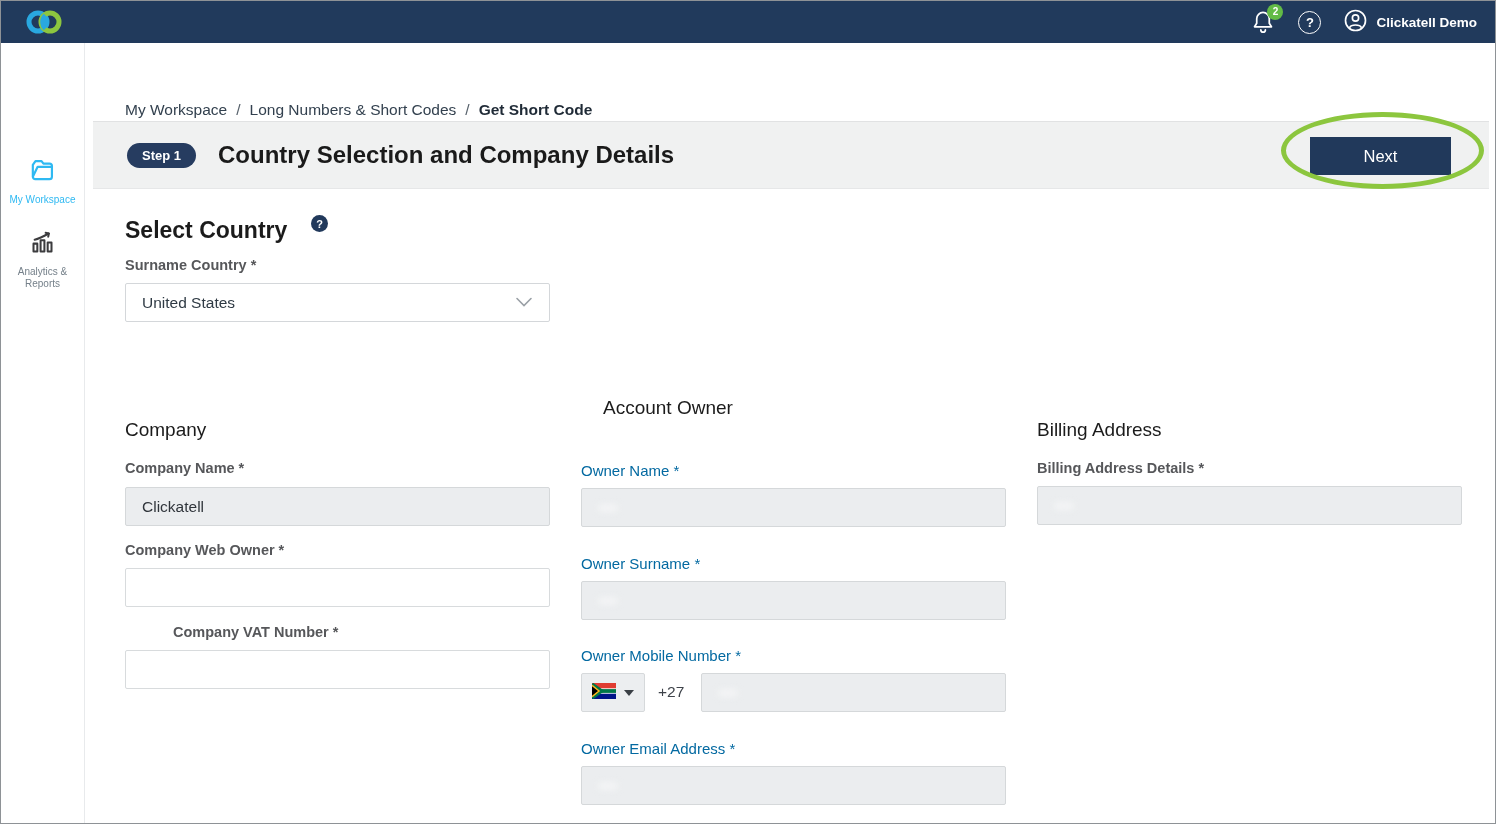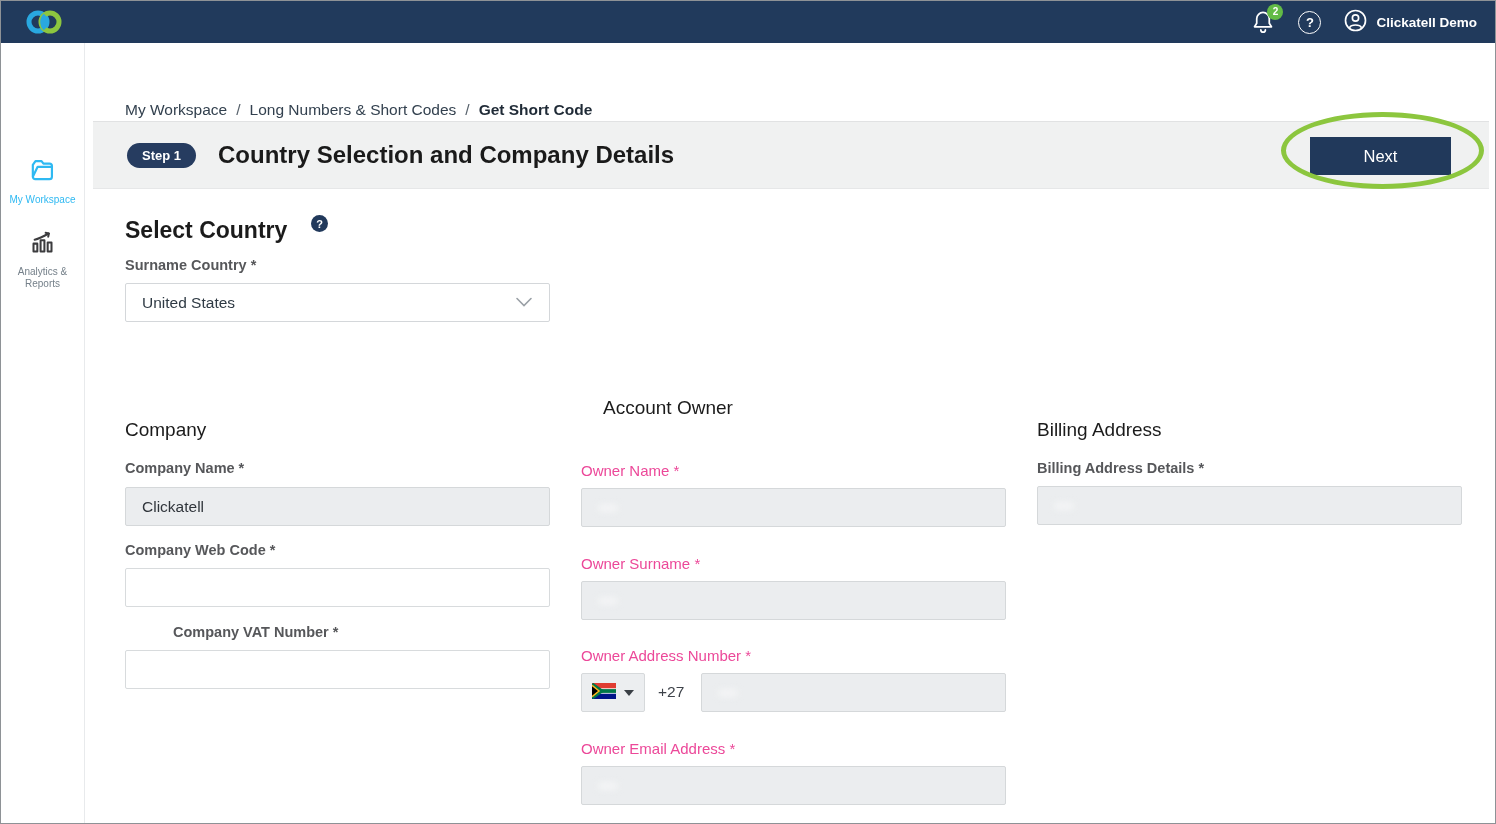--- a/index.html
+++ b/index.html
@@ -49,21 +49,21 @@
               font-family:"Liberation Sans", sans-serif; }
   .ellipse-hl { position:absolute; left:1280px; top:111px; width:203px; height:77px;
                 border:5px solid #8CC63E; border-radius:50%; pointer-events:none; z-index:5; }
 
   
   .h1 { position:absolute; font-size:23px; font-weight:bold; color:#1B1B1B; }
   .help-badge { position:absolute; width:17px; height:17px; border-radius:50%; background:#21395B;
                 color:#fff; font-size:11px; font-weight:bold; display:flex; align-items:center;
                 justify-content:center; cursor:pointer; }
   .f-label { position:absolute; font-size:14.5px; font-weight:bold; color:#56575A; }
-  .o-label { position:absolute; font-size:15px; font-weight:normal; color:#ec4899; }
+  .o-label { position:absolute; font-size:15px; font-weight:normal; color:#0369a1; }
   .inputbox { position:absolute; width:425px; height:39px; border:1px solid #D8DBDD;
               border-radius:2px; background:#fff; font-size:15.5px; color:#30353B;
               padding:0 16px; font-family:"Liberation Sans", sans-serif; }
   .inputbox.filled { background:#EBEDEF; border-color:#D5D8DA; }
   .fakebox { position:absolute; width:425px; height:39px; border:1px solid #D5D8DA;
              border-radius:2px; background:#EBEDEF; display:flex; align-items:center;
              padding:0 16px; }
   .blur-wrap { background:#F3F4F5; border-radius:3px; padding:4px 10px; filter:blur(3px); }
   .smudge { height:10px; background:#79818A; border-radius:2px; }
 
@@ -169,38 +169,38 @@
     <span class="chev">
       <svg width="18" height="12" viewBox="0 0 18 12" fill="none" stroke="#9AA0A6" stroke-width="1.6" stroke-linecap="round">
         <path d="M2 2.5 9 9.5 16 2.5"></path>
       </svg>
     </span>
   </div>
 
   <div class="col-h" style="left:124px; top:418px;">Company</div>
   <div class="f-label" style="left:124px; top:459px;">Company Name *</div>
   <input class="inputbox filled" style="left: 124px; top: 486px;" readonly="" value="Clickatell">
-  <div class="f-label" style="left:124px; top:541px;">Company Web Code *</div>
+  <div class="f-label" style="left:124px; top:541px;">Company Web Owner *</div>
   <input class="inputbox" style="left: 124px; top: 567px;" value="">
   <div class="f-label" style="left:132px; top:623px;margin-left:40px;">Company VAT Number *</div>
   <input class="inputbox" style="left: 124px; top: 649px;" value="">
 
   <div class="col-h" style="left:580px; top:396px;margin-left:22px;">Account Owner</div>
 
   <div class="o-label" style="left:580px; top:461px;">Owner Name *</div>
   <div class="fakebox" style="left:580px; top:487px;">
     <span class="blur-wrap"><span class="smudge" style="width:48px;"></span></span>
   </div>
 
   <div class="o-label" style="left:580px; top:554px;">Owner Surname *</div>
   <div class="fakebox" style="left:580px; top:580px;">
     <span class="blur-wrap"><span class="smudge" style="width:55px;"></span></span>
   </div>
 
-  <div class="o-label" style="left:580px; top:646px;">Owner Address Number *</div>
+  <div class="o-label" style="left:580px; top:646px;">Owner Mobile Number *</div>
   <div class="flagbox">
     <span>
       <svg width="24" height="16" viewBox="0 0 24 16">
         <rect width="24" height="16" fill="#fff"></rect>
         <rect width="24" height="5.3" fill="#E03C31"></rect>
         <rect y="10.7" width="24" height="5.3" fill="#001489"></rect>
         <rect y="6.1" width="24" height="3.8" fill="#007749"></rect>
         <path d="M0 1.2 L9.5 8 L0 14.8" fill="none" stroke="#007749" stroke-width="3.6"></path>
         <polygon points="0,2.4 7,8 0,13.6" fill="#000"></polygon>
         <path d="M0 2.4 L7 8 L0 13.6" fill="none" stroke="#FFB81C" stroke-width="1.5"></path>

